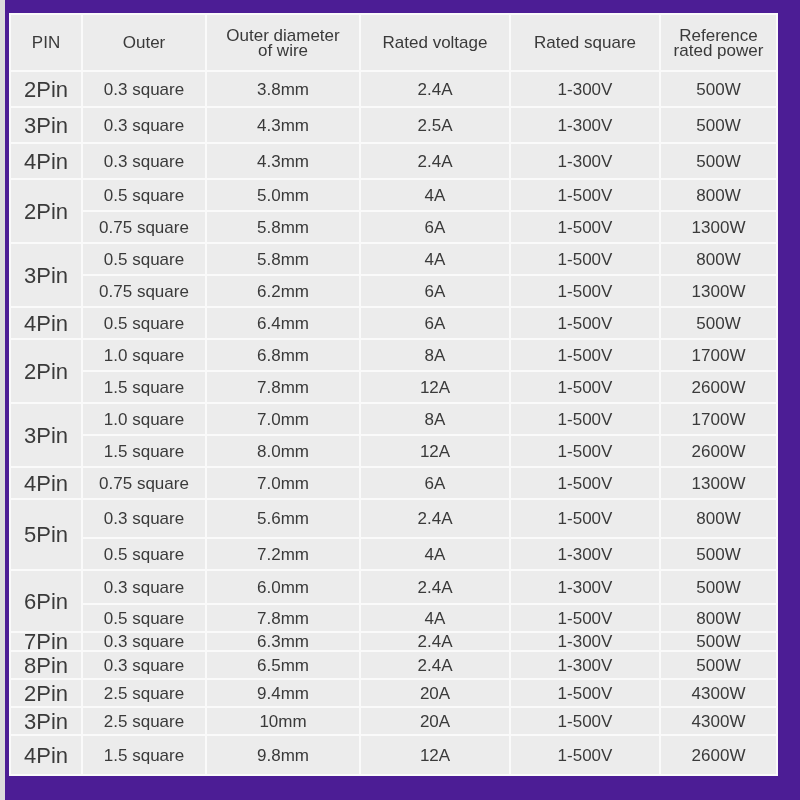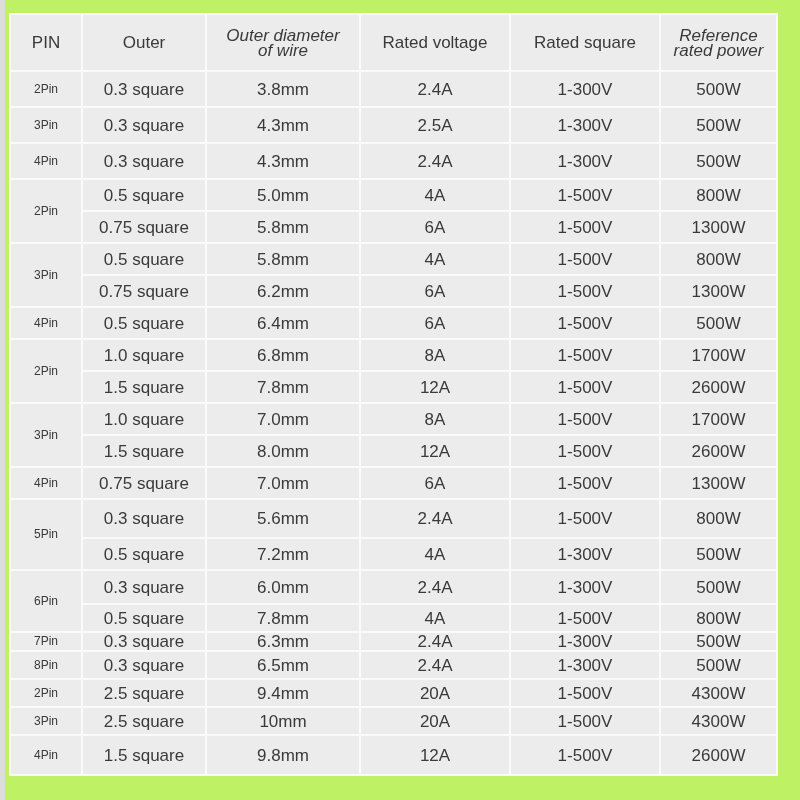--- a/index.html
+++ b/index.html
@@ -5,21 +5,21 @@
     html, body { margin: 0; padding: 0; }
     body {
       width: 800px; height: 800px; overflow: hidden;
       background: #e9e9e9;
       font-family: "Liberation Sans", "DejaVu Sans", sans-serif;
       color: #3b3b3b;
       position: relative;
     }
     .frame {
       position: absolute; left: 0; top: 0; width: 800px; height: 800px;
-      background: #bef264;
+      background: #4c1d95;
     }
     .edge-left {
       position: absolute; left: 0; top: 0; width: 5px; height: 800px;
       background: #dcdcdc;
     }
     table.spec {
       position: absolute; left: 9px; top: 13px;
       width: 767px;
       border-collapse: collapse;
       table-layout: fixed;
@@ -35,22 +35,22 @@
       font-size: 17px;
       line-height: 17px;
       color: #3a3a3a;
       white-space: nowrap;
     }
     table.spec th {
       font-size: 17px;
       line-height: 16px;
       height: 55px;
     }
-    table.spec th.two-line { line-height: 15px; font-style: italic; }
-    table.spec td.pin { font-size: 12px; }
+    table.spec th.two-line { line-height: 15px; }
+    table.spec td.pin { font-size: 22px; }
     .hdr-line { display: block; }
   </style>
 </head>
 <body>
 
 <div class="frame">
   <div class="edge-left"></div>
   <table class="spec">
     <colgroup id="cols">
         <col style="width: 72px;">

